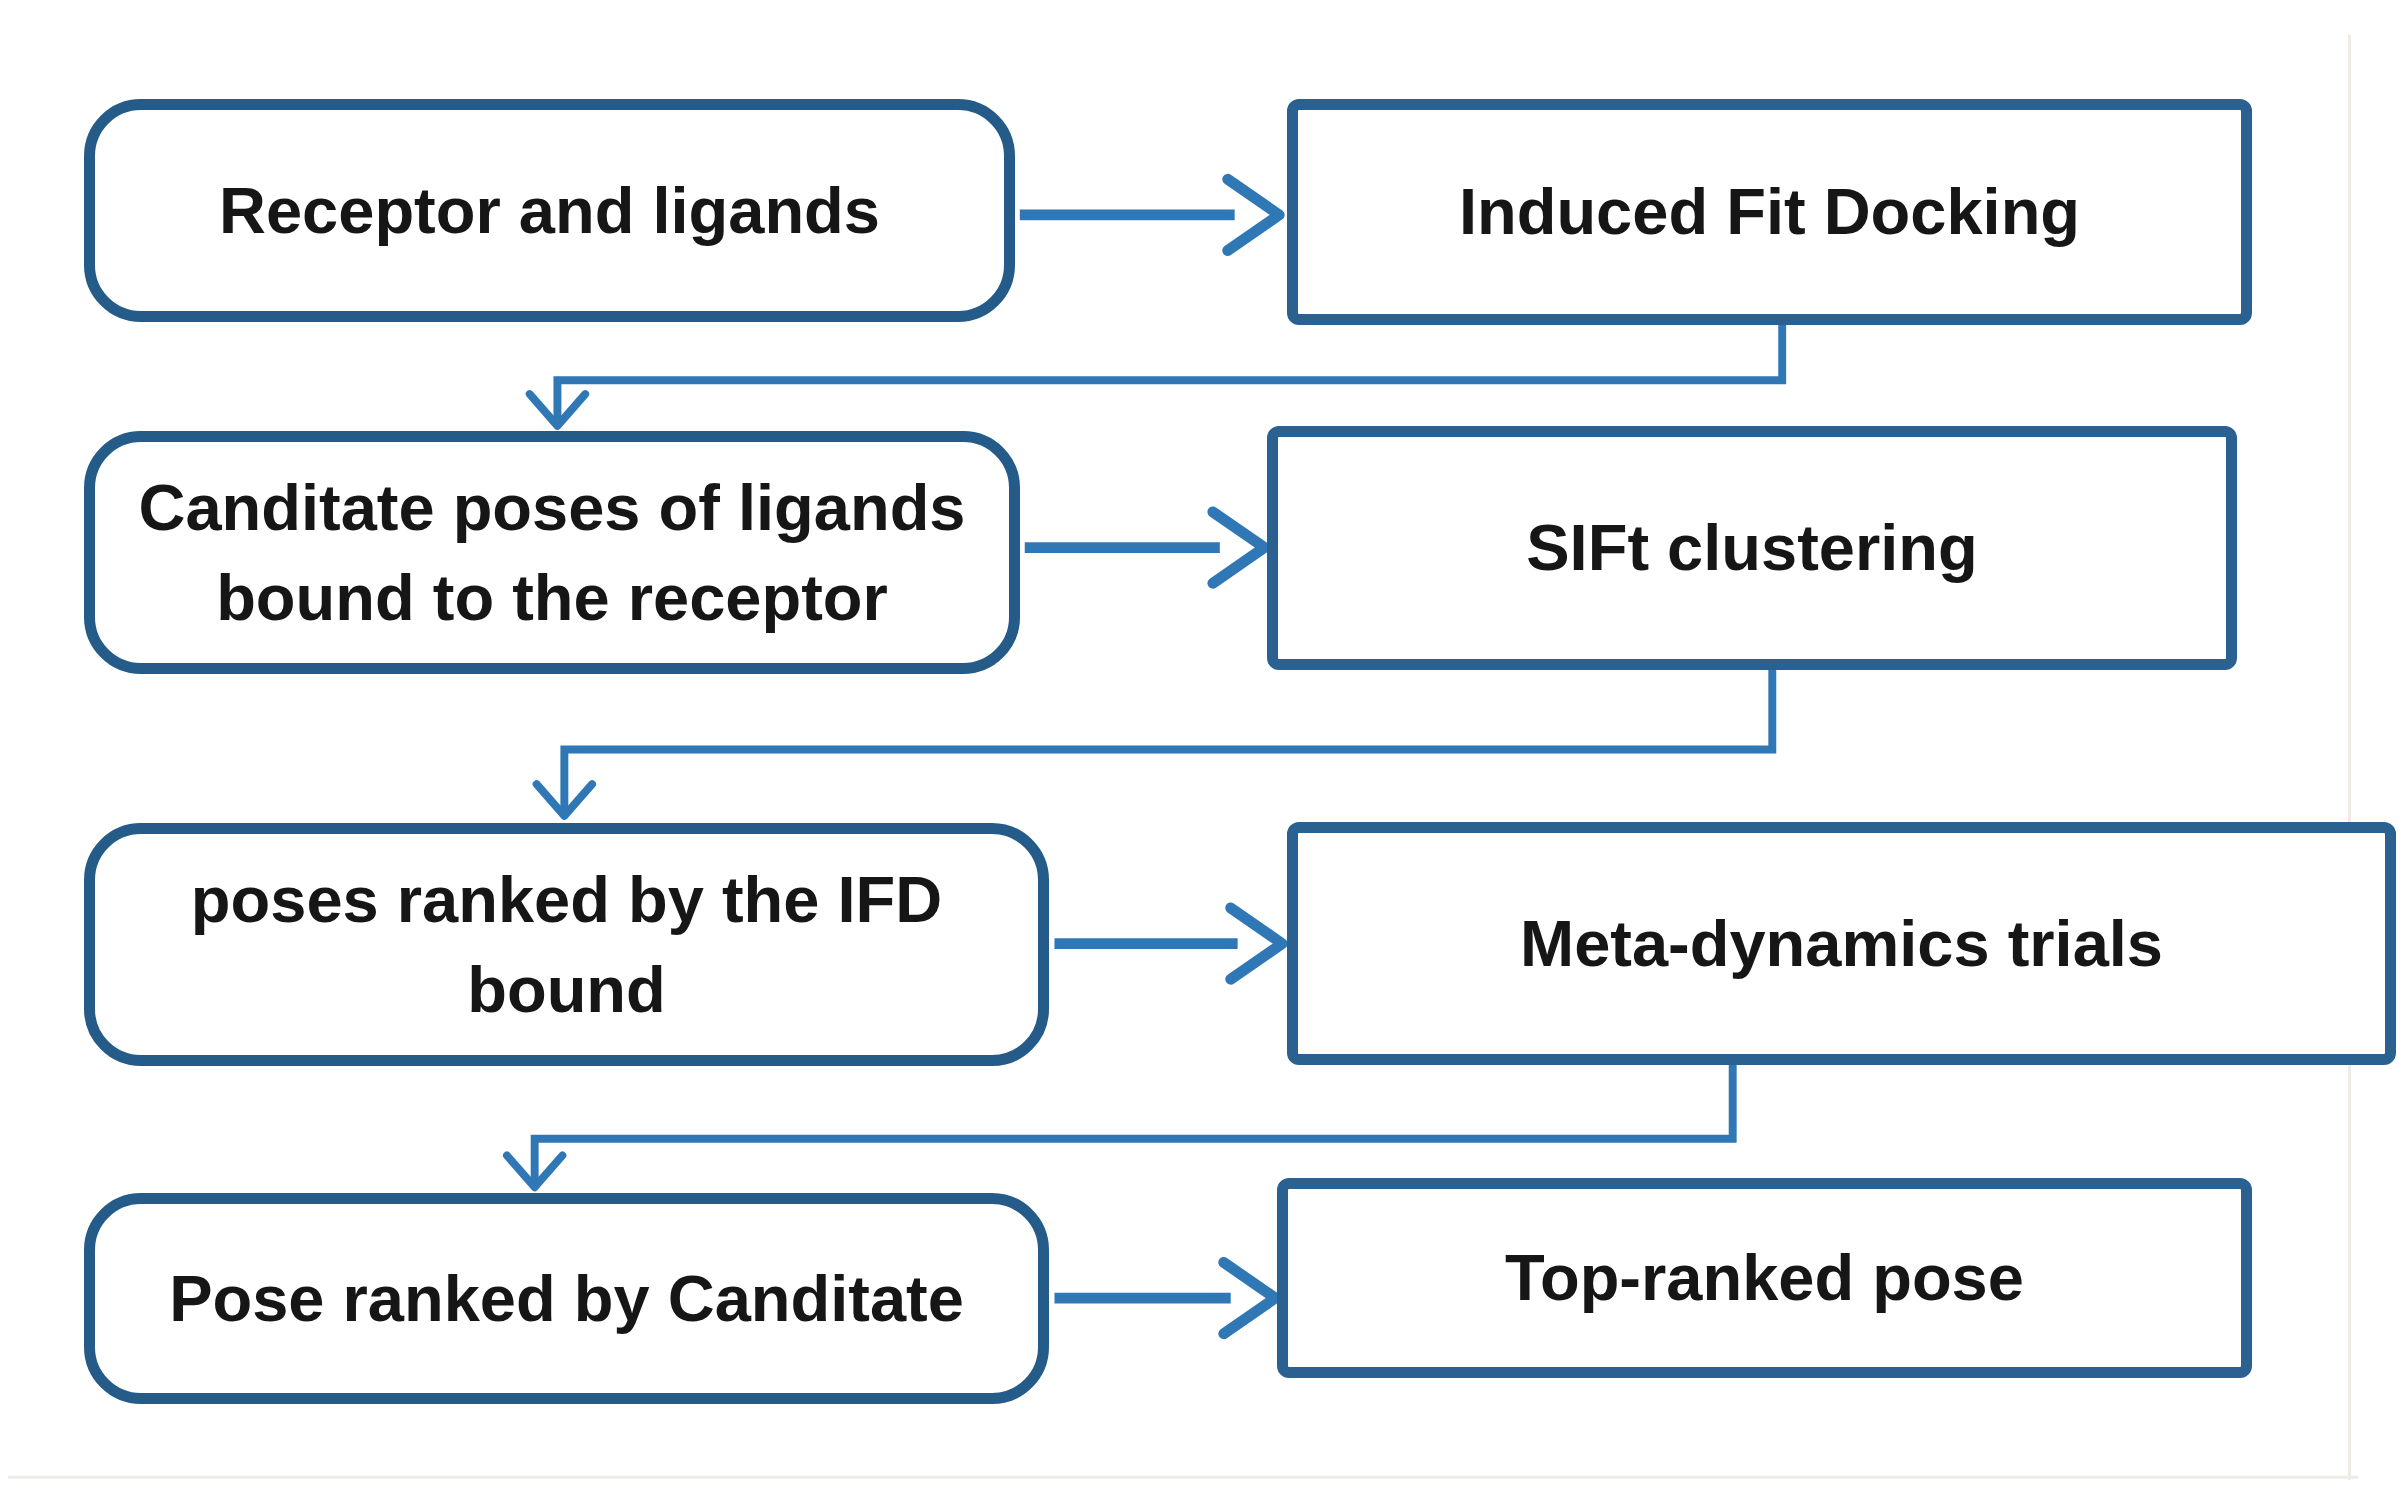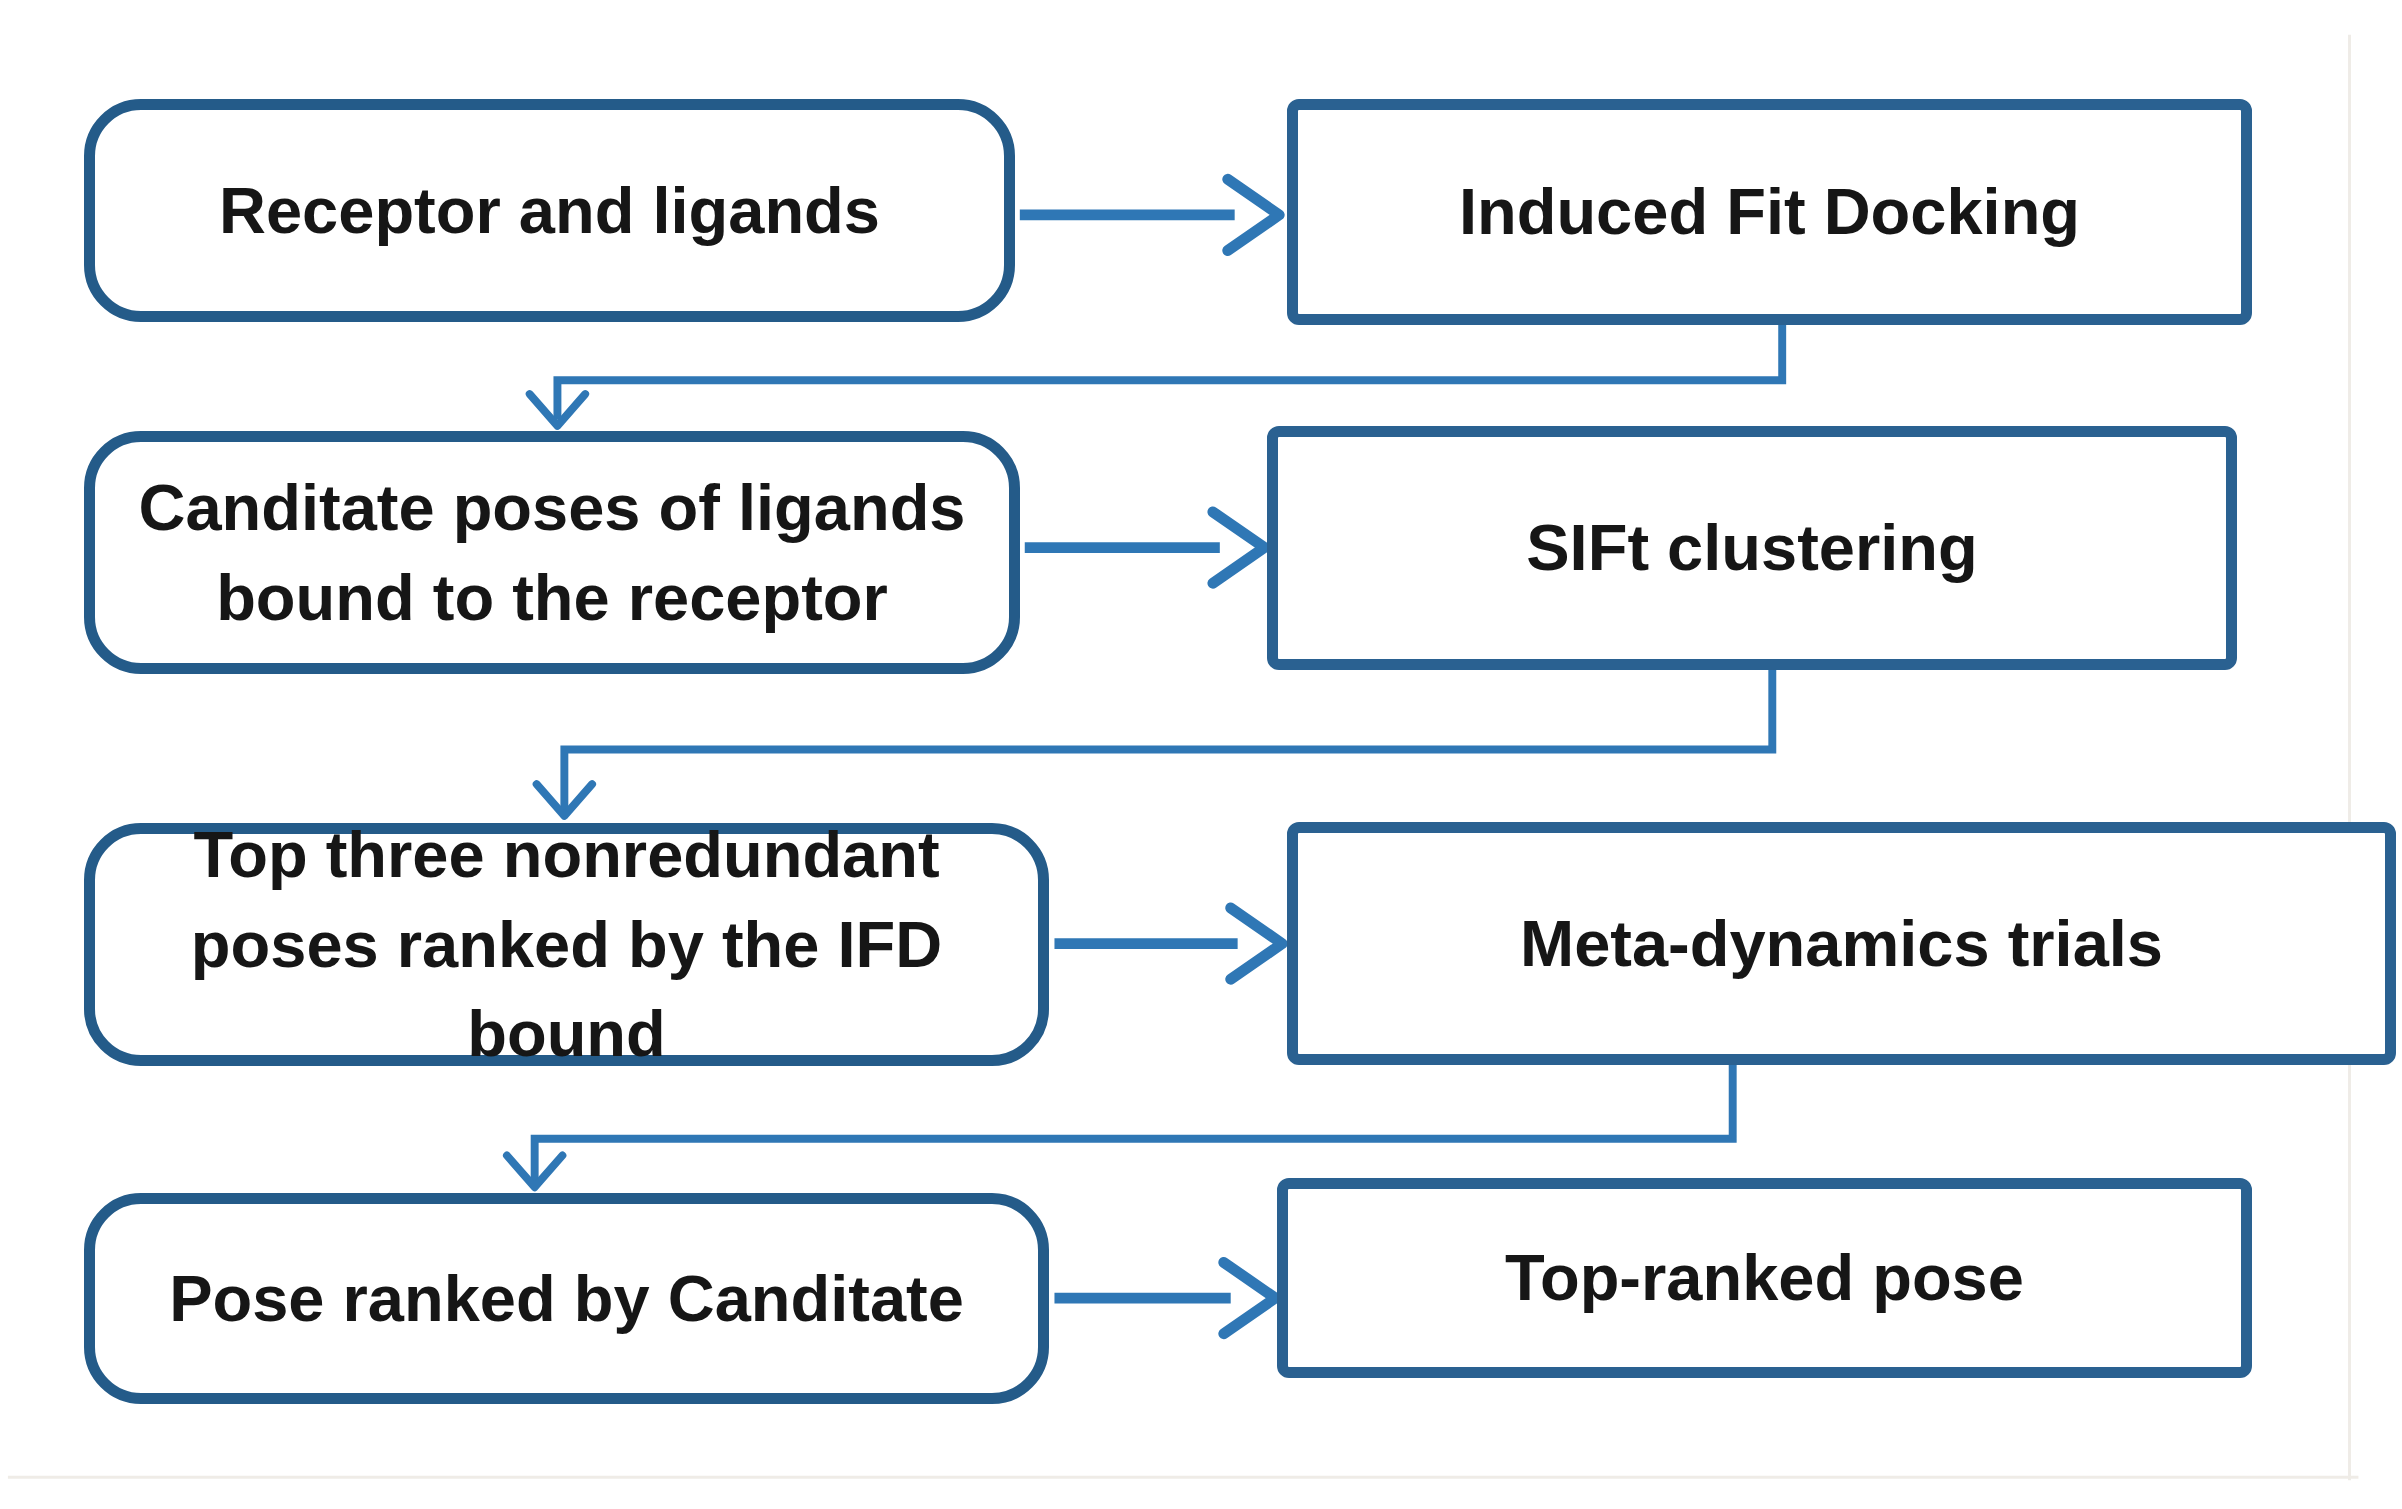--- a/index.html
+++ b/index.html
@@ -122,21 +122,20 @@
   </div>
 
   <div class="node rect" style="left:1267px;top:426px;width:970px;height:244px">
     <div class="label">
       <span class="ln">SIFt clustering</span>
     </div>
   </div>
 
   <div class="node rounded" style="left:84px;top:823px;width:965px;height:243px">
     <div class="label">
-      <span class="ln">Top three nonredundant</span>
       <span class="ln">poses ranked by the IFD bound</span>
     </div>
   </div>
 
   <div class="node rect" style="left:1287px;top:822px;width:1109px;height:243px">
     <div class="label">
       <span class="ln">Meta-dynamics trials</span>
     </div>
   </div>
 

